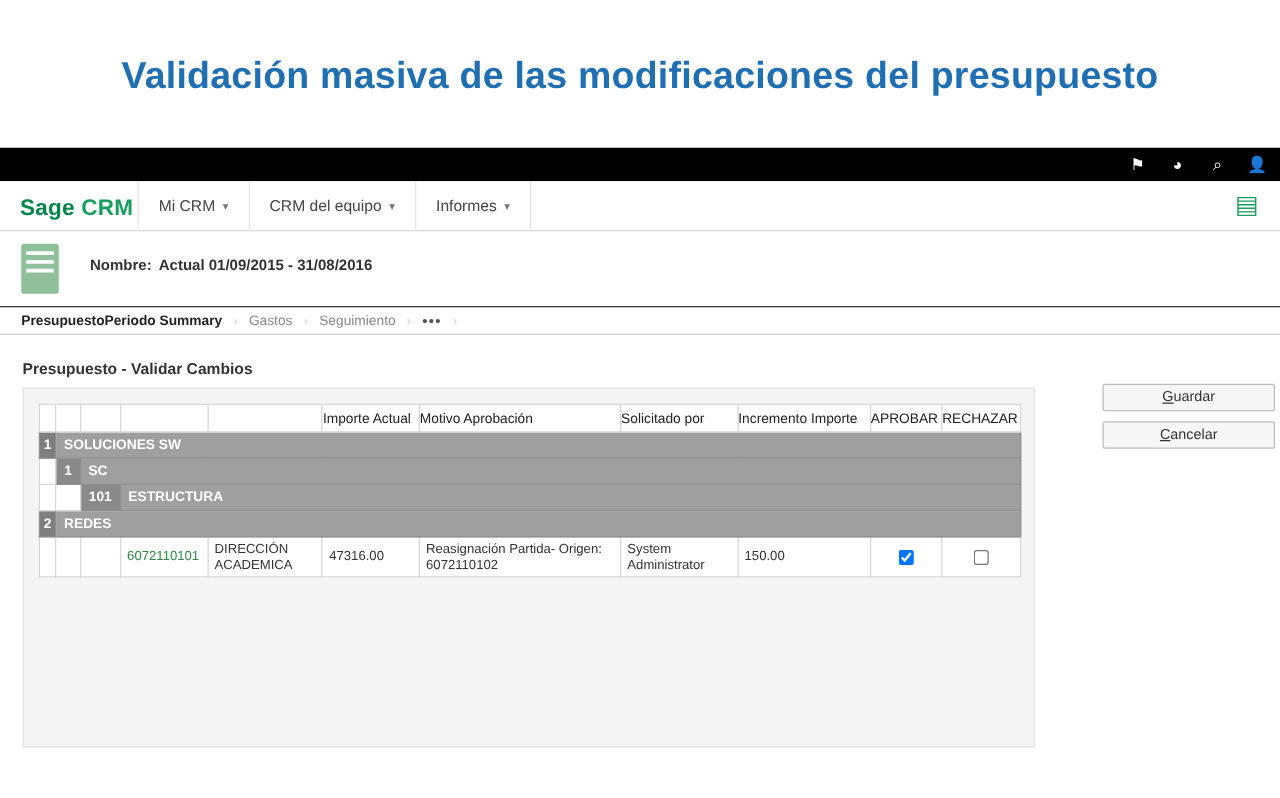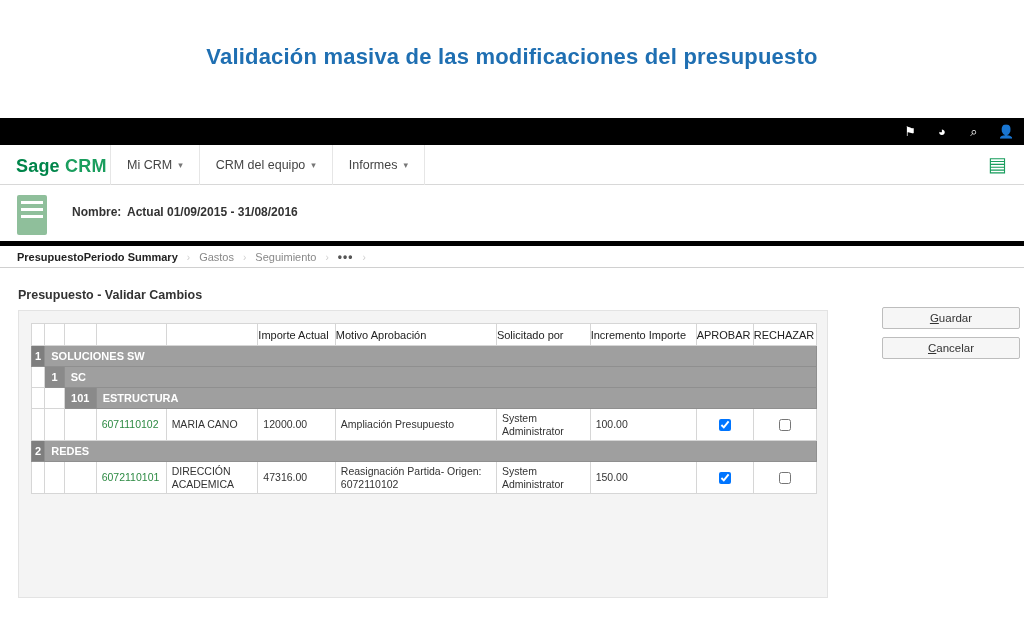--- a/index.html
+++ b/index.html
@@ -14,21 +14,21 @@
     position: relative;
     width: 1024px; height: 638px;
     background: #ffffff;
   }
 
   
   .slide-title {
     position: absolute;
     top: 44px; left: 0; width: 1024px;
     text-align: center;
-    font-size: 22px;
+    font-size: 30px;
     font-weight: bold;
     color: #1F6FB2;
     letter-spacing: 0.2px;
   }
 
   
   .shot {
     position: absolute;
     top: 118px; left: 0;
     width: 1024px; height: 490px;
@@ -92,21 +92,21 @@
     width: 22px; height: 22px;
     color: #1a9e5e;
     font-size: 20px; line-height: 20px;
   }
 
   
   .rec-header {
     position: absolute; top: 68px; left: 0;
     width: 1024px; height: 60px;
     background: #ffffff;
-    border-bottom: 5px solid #000000;
+    border-bottom: 1px solid #000000;
   }
   .rec-icon {
     position: absolute; left: 17px; top: 9px;
     width: 30px; height: 40px;
     background: #8fbf9b;
     border-radius: 2px;
   }
   .rec-icon:before {
     content: "";
     position: absolute; left: 4px; top: 6px;
@@ -376,39 +376,20 @@
             </tr>
 
             <tr class="group group2">
               <td class="spacer"></td>
               <td class="spacer"></td>
               <td class="num2">101</td>
               <td colspan="8">ESTRUCTURA</td>
             </tr>
 
 
-            <tr class="data">
-              <td class="blankcell"></td>
-              <td class="blankcell"></td>
-              <td class="blankcell"></td>
-              <td class="code">
-                <a href="#">6071110102</a>
-              </td>
-              <td>MARIA CANO</td>
-              <td>12000.00</td>
-              <td>Ampliación Presupuesto</td>
-              <td>System Administrator</td>
-              <td>100.00</td>
-              <td class="center">
-                <input type="checkbox" checked="" style="">
-              </td>
-              <td class="center">
-                <input type="checkbox" style="">
-              </td>
-            </tr>
 
             <tr class="group">
               <td class="num">2</td>
               <td colspan="10">REDES</td>
             </tr>
 
             <tr class="data">
               <td class="blankcell"></td>
               <td class="blankcell"></td>
               <td class="blankcell"></td>

